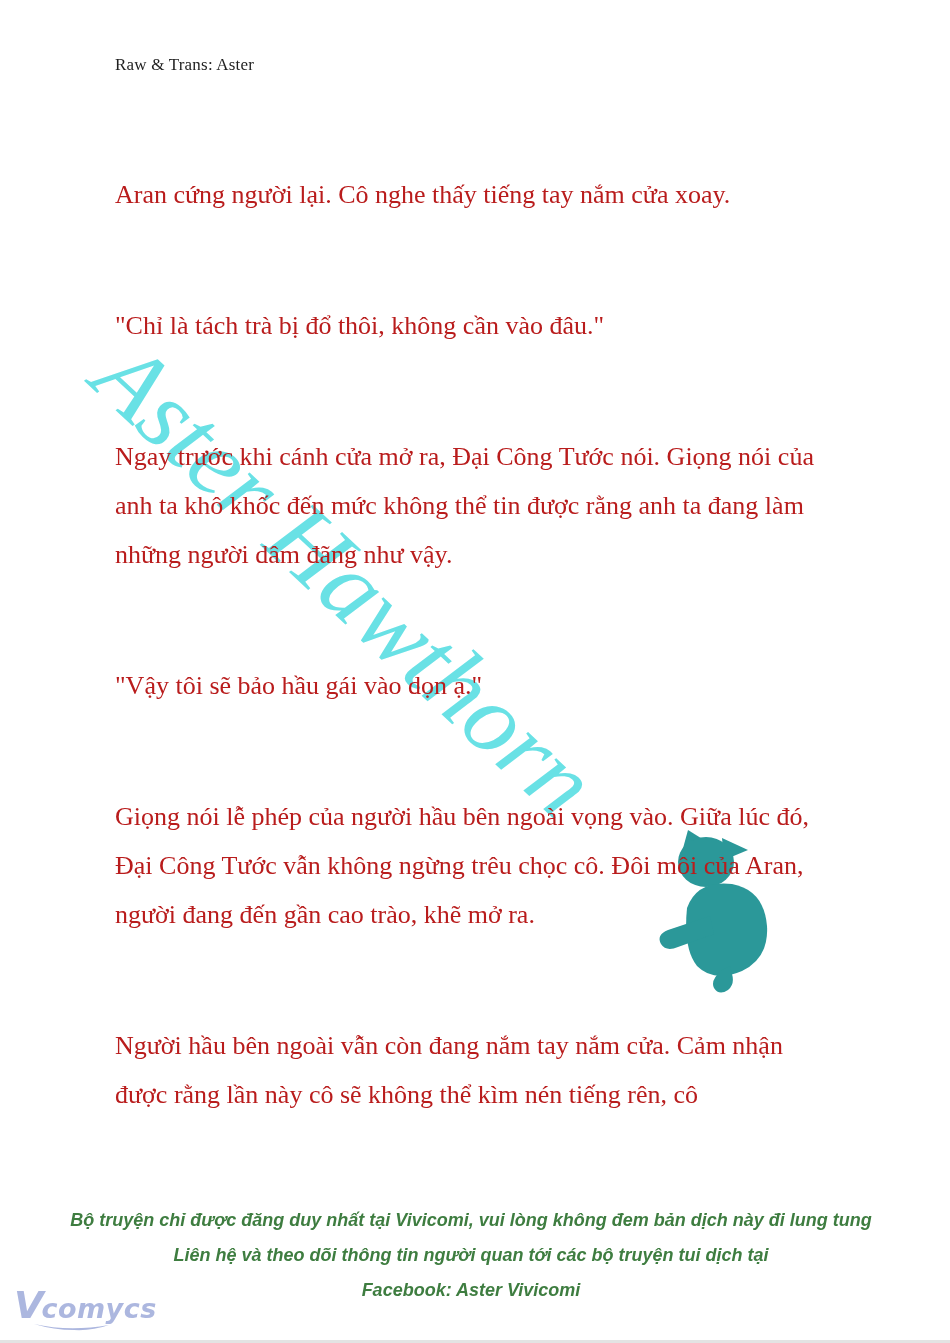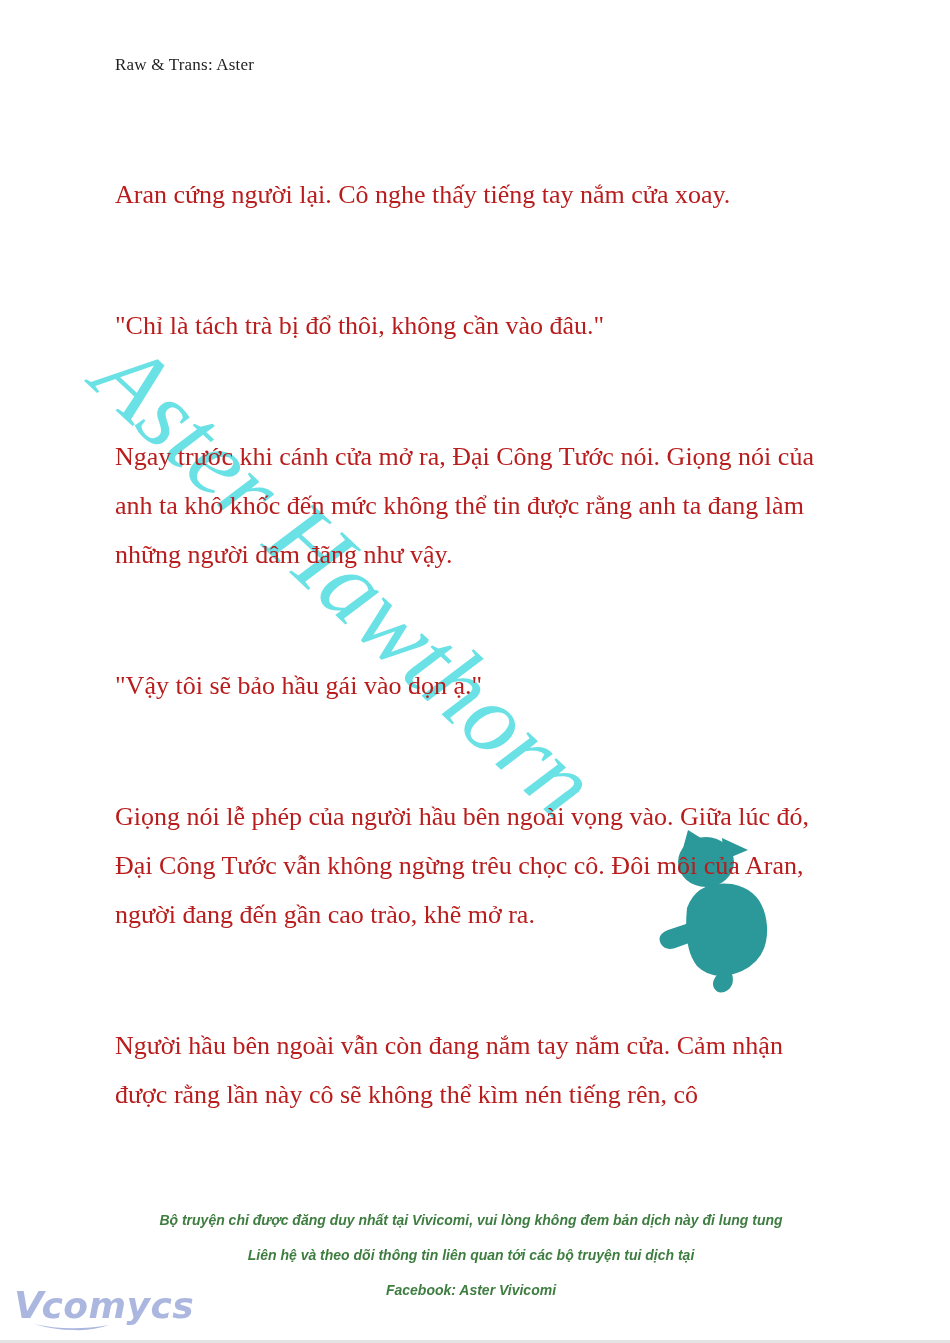--- a/index.html
+++ b/index.html
@@ -37,34 +37,34 @@
     margin:0 0 82px 0;
     font-size:26px;line-height:49px;color:#b91c1c;
     text-align:left;
   }
 
   .footer{
     position:absolute;left:0;right:8px;top:1203px;z-index:3;
     text-align:center;
     font-family:"Liberation Sans",sans-serif;
     font-weight:bold;font-style:italic;
-    font-size:14px;line-height:35px;
+    font-size:18px;line-height:35px;
     color:var(--color-footer,#3e7d40);
   }
   .footer div{white-space:nowrap;}
 
   .logo{
     position:absolute;left:14px;top:1286px;z-index:3;
     color:var(--color-logo,#a6b1dd);
     font-family:"DejaVu Sans",sans-serif;
     font-style:italic;font-weight:bold;
     line-height:1;opacity:.92;
   }
   .logo .logo-v{font-size:38px;letter-spacing:-2px;}
-  .logo .logo-rest{font-size:36px;letter-spacing:.5px;margin-top:16px;}
+  .logo .logo-rest{font-size:27px;letter-spacing:.5px;margin-top:16px;}
   .logo .swash{display:block;margin-top:-4px;}
 
   .page-bottom-edge{
     position:absolute;left:0;right:0;bottom:0;height:3px;
     background:#e3e3e3;z-index:4;
   }
 </style>
 </head>
 <body>
 
@@ -89,21 +89,21 @@
     <p>Aran cứng người lại. Cô nghe thấy tiếng tay nắm cửa xoay.</p>
     <p>"Chỉ là tách trà bị đổ thôi, không cần vào đâu."</p>
     <p>Ngay trước khi cánh cửa mở ra, Đại Công Tước nói. Giọng nói của anh ta khô khốc đến mức không thể tin được rằng anh ta đang làm những người dâm đãng như vậy.</p>
     <p>"Vậy tôi sẽ bảo hầu gái vào dọn ạ."</p>
     <p>Giọng nói lễ phép của người hầu bên ngoài vọng vào. Giữa lúc đó, Đại Công Tước vẫn không ngừng trêu chọc cô. Đôi môi của Aran, người đang đến gần cao trào, khẽ mở ra.</p>
     <p>Người hầu bên ngoài vẫn còn đang nắm tay nắm cửa. Cảm nhận được rằng lần này cô sẽ không thể kìm nén tiếng rên, cô</p>
   </div>
 
   <div class="footer">
     <div>Bộ truyện chỉ được đăng duy nhất tại Vivicomi, vui lòng không đem bản dịch này đi lung tung</div>
-    <div>Liên hệ và theo dõi thông tin liên quan tới các bộ truyện tui dịch tại</div>
+    <div>Liên hệ và theo dõi thông tin người quan tới các bộ truyện tui dịch tại</div>
     <div>Facebook: Aster Vivicomi</div>
   </div>
 
   <div class="logo">
     <span class="logo-v">V</span><span class="logo-rest">comycs</span>
     <svg class="swash" width="130" height="12" viewBox="0 0 130 12" xmlns="http://www.w3.org/2000/svg" aria-hidden="true">
       <path d="M20 4 Q55 12 95 5 Q78 11 60 10 Q40 10 20 4 Z" fill="currentColor"></path>
     </svg>
   </div>
 

